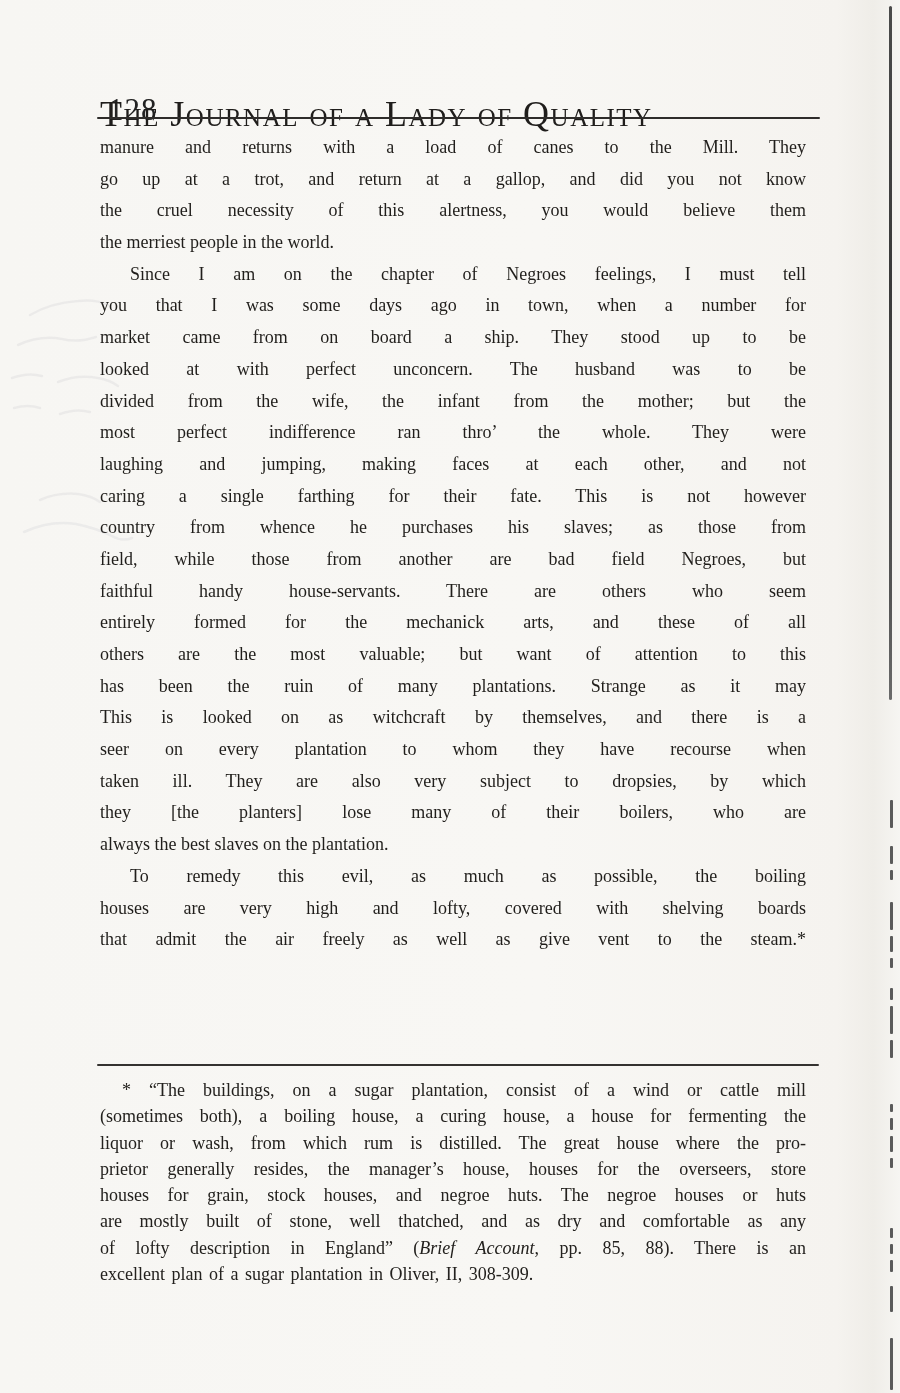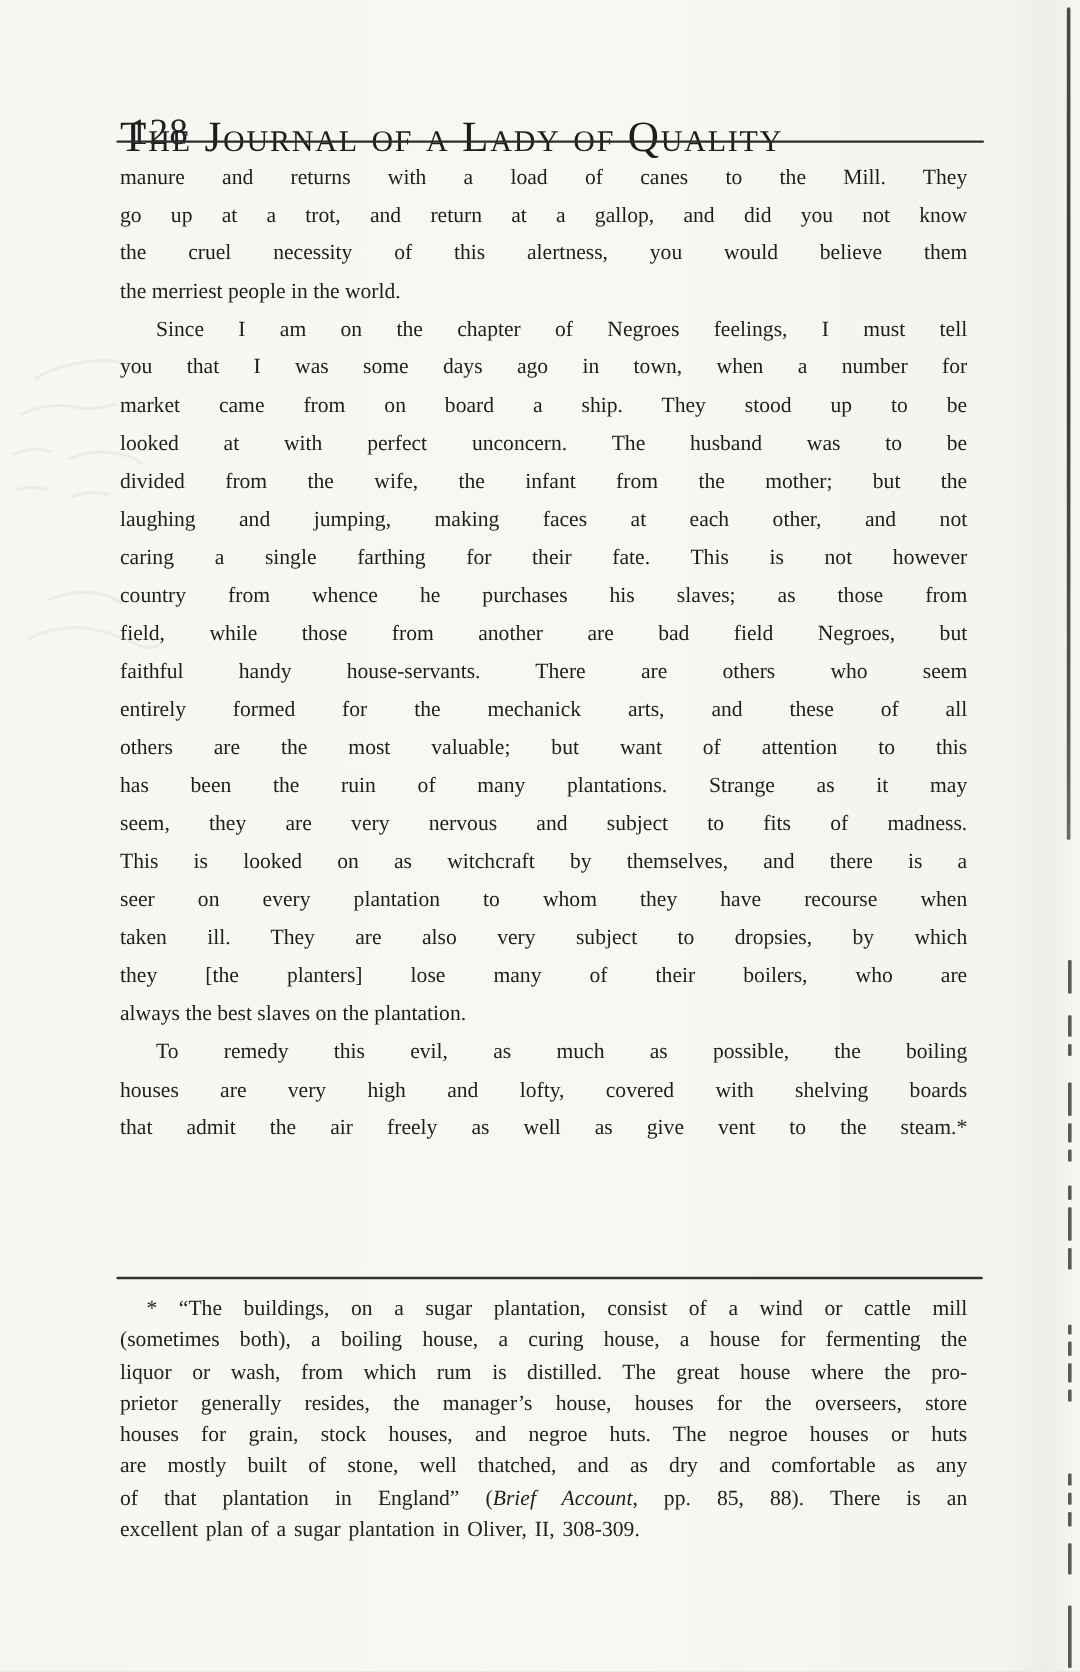--- a/index.html
+++ b/index.html
@@ -76,49 +76,49 @@
   <div class="bodytext">
     <div class="bl j">manure and returns with a load of canes to the Mill. They</div>
     <div class="bl j">go up at a trot, and return at a gallop, and did you not know</div>
     <div class="bl j">the cruel necessity of this alertness, you would believe them</div>
     <div class="bl last">the merriest people in the world.</div>
     <div class="bl j ind">Since I am on the chapter of Negroes feelings, I must tell</div>
     <div class="bl j">you that I was some days ago in town, when a number for</div>
     <div class="bl j">market came from on board a ship. They stood up to be</div>
     <div class="bl j">looked at with perfect unconcern. The husband was to be</div>
     <div class="bl j">divided from the wife, the infant from the mother; but the</div>
+    <div class="bl j">most perfect indifference ran thro’ the whole. They were</div>
     <div class="bl j">laughing and jumping, making faces at each other, and not</div>
     <div class="bl j">caring a single farthing for their fate. This is not however</div>
     <div class="bl j">country from whence he purchases his slaves; as those from</div>
     <div class="bl j">field, while those from another are bad field Negroes, but</div>
     <div class="bl j">faithful handy house-servants. There are others who seem</div>
     <div class="bl j">entirely formed for the mechanick arts, and these of all</div>
     <div class="bl j">others are the most valuable; but want of attention to this</div>
     <div class="bl j">has been the ruin of many plantations. Strange as it may</div>
-    <div class="bl j">seem, they are very nervous and subject to fits of madness.</div>
     <div class="bl j">This is looked on as witchcraft by themselves, and there is a</div>
     <div class="bl j">seer on every plantation to whom they have recourse when</div>
     <div class="bl j">taken ill. They are also very subject to dropsies, by which</div>
     <div class="bl j">they [the planters] lose many of their boilers, who are</div>
     <div class="bl last">always the best slaves on the plantation.</div>
     <div class="bl j ind">To remedy this evil, as much as possible, the boiling</div>
     <div class="bl j">houses are very high and lofty, covered with shelving boards</div>
     <div class="bl j">that admit the air freely as well as give vent to the steam.*</div>
   </div>
 
   <div class="footnote-rule"></div>
   <div class="footnote">
     <div class="fl j ind">* “The buildings, on a sugar plantation, consist of a wind or cattle mill</div>
     <div class="fl j">(sometimes both), a boiling house, a curing house, a house for fermenting the</div>
     <div class="fl j">liquor or wash, from which rum is distilled. The great house where the pro-</div>
     <div class="fl j">prietor generally resides, the manager’s house, houses for the overseers, store</div>
     <div class="fl j">houses for grain, stock houses, and negroe huts. The negroe houses or huts</div>
     <div class="fl j">are mostly built of stone, well thatched, and as dry and comfortable as any</div>
     <div class="fl j">
-      <span>of that plantation in England” (</span><span class="it">Brief Account</span><span>, pp. 85, 88). There is an</span>
+      <span>of lofty description in England” (</span><span class="it">Brief Account</span><span>, pp. 85, 88). There is an</span>
     </div>
     <div class="fl last">excellent plan of a sugar plantation in Oliver, II, 308-309.</div>
   </div>
 
   <div class="binding-line-solid"></div>
   <div class="binding-dash" style="top:800px;height:28px;"></div>
   <div class="binding-dash" style="top:846px;height:18px;"></div>
   <div class="binding-dash" style="top:870px;height:10px;"></div>
   <div class="binding-dash" style="top:902px;height:28px;"></div>
   <div class="binding-dash" style="top:936px;height:16px;"></div>

